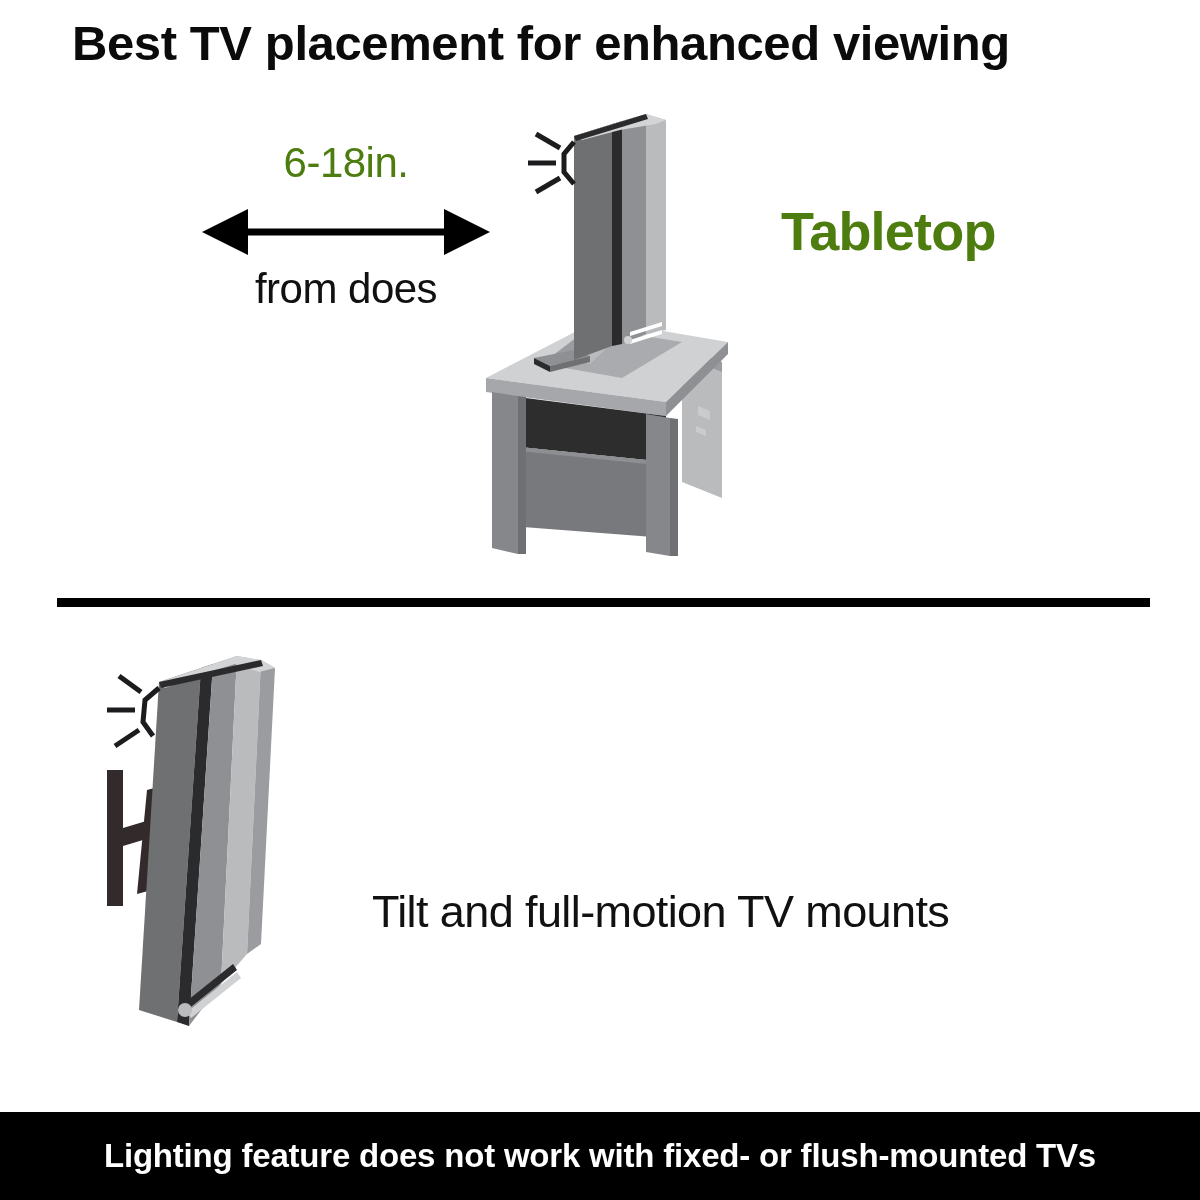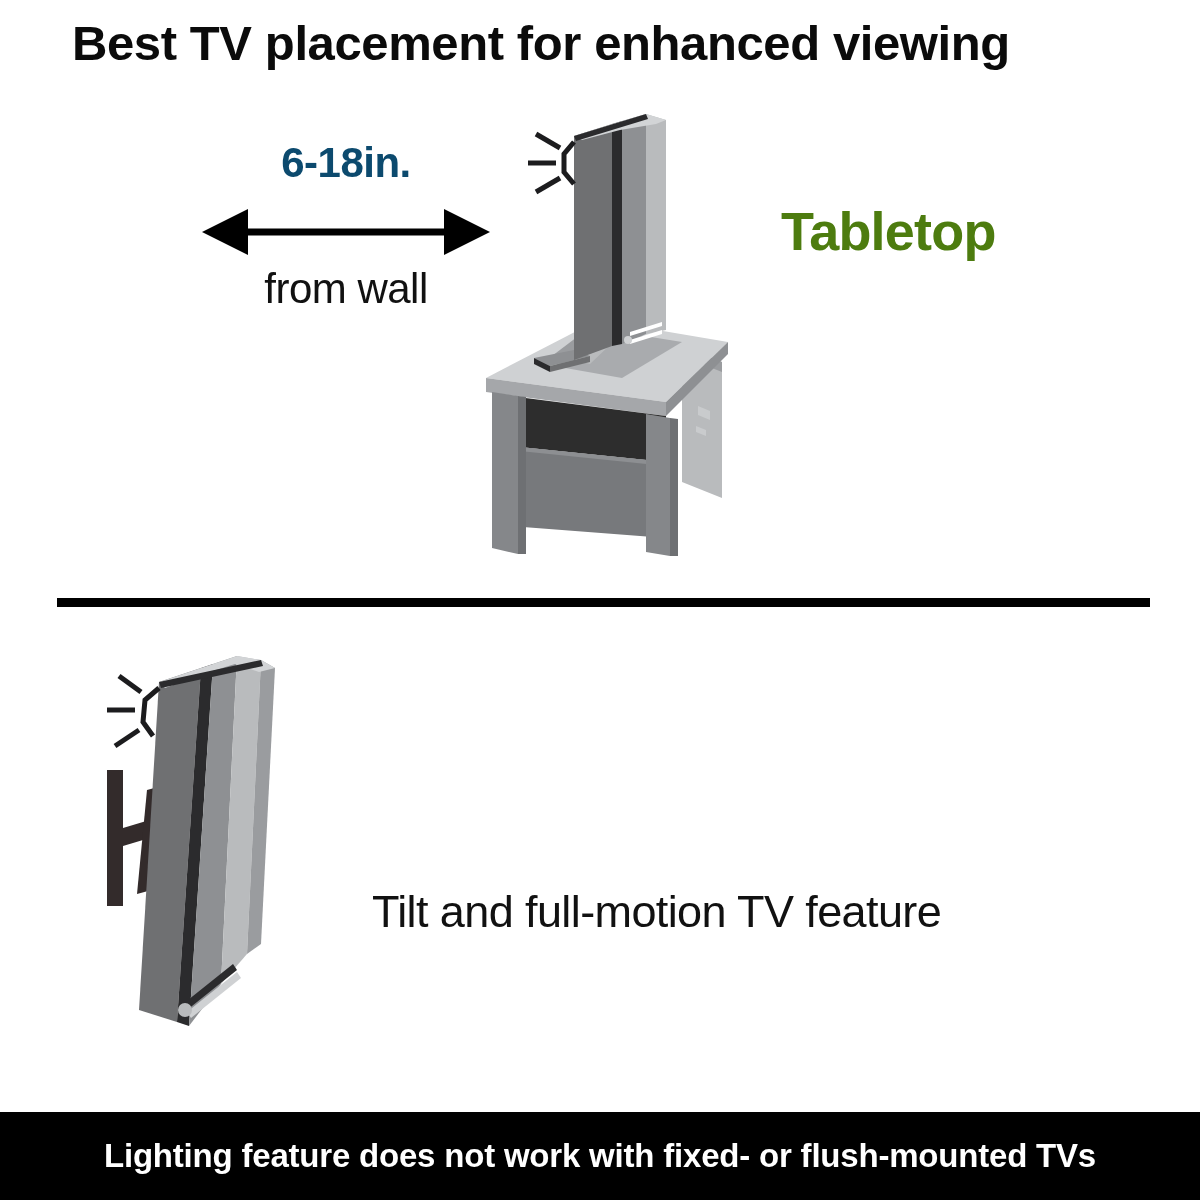--- a/index.html
+++ b/index.html
@@ -38,24 +38,23 @@
   
   .measure-block {
     position: absolute;
     left: 196px;
     top: 142px;
     width: 300px;
     text-align: center;
   }
   .measure-top-label {
     font-size: 42px;
-    color: #0c4a6e;
+    color: #4d7c0f;
     line-height: 1;
     letter-spacing: -0.5px;
-    font-weight: bold;
   }
   .measure-arrow-wrap {
     position: relative;
     height: 56px;
     margin-top: 20px;
   }
   .measure-arrow-svg { display: block; }
   .measure-bottom-label {
     font-size: 42px;
     color: #111111;
@@ -157,21 +156,21 @@
       <svg class="measure-arrow-svg" width="300" height="56" viewBox="0 0 300 56">
 
         <rect x="40" y="24.5" width="220" height="7" fill="#000000"></rect>
 
         <polygon points="6,28 52,5 52,51" fill="#000000"></polygon>
 
         <polygon points="294,28 248,5 248,51" fill="#000000"></polygon>
       </svg>
     </div>
 
-    <div class="measure-bottom-label">from wall</div>
+    <div class="measure-bottom-label">from does</div>
   </div>
 
   <div class="tabletop-illo">
     <svg width="300" height="450" viewBox="0 0 300 450">
 
       <g>
 
         <polygon points="212,236 252,252 252,388 212,372" fill="#b9bbbd"></polygon>
         <polygon points="212,236 252,252 252,262 212,246" fill="#9a9c9f"></polygon>
 
@@ -277,19 +276,19 @@
 
         <path d="M 74,50 L 60,62 L 58,84 L 68,98" fill="none" stroke="#1c1c1e" stroke-width="5"></path>
 
         <line x1="56" y1="54" x2="34" y2="38" stroke="#1c1c1e" stroke-width="5"></line>
         <line x1="50" y1="72" x2="22" y2="72" stroke="#1c1c1e" stroke-width="5"></line>
         <line x1="54" y1="92" x2="30" y2="108" stroke="#1c1c1e" stroke-width="5"></line>
       </g>
     </svg>
   </div>
 
-  <div class="wallmount-sub">Tilt and full-motion TV feature</div>
+  <div class="wallmount-sub">Tilt and full-motion TV mounts</div>
 
   <div class="banner">
     <div class="banner-text">Lighting feature does not work with fixed- or flush-mounted TVs</div>
   </div>
 
 </div>
 
 </body></html>

